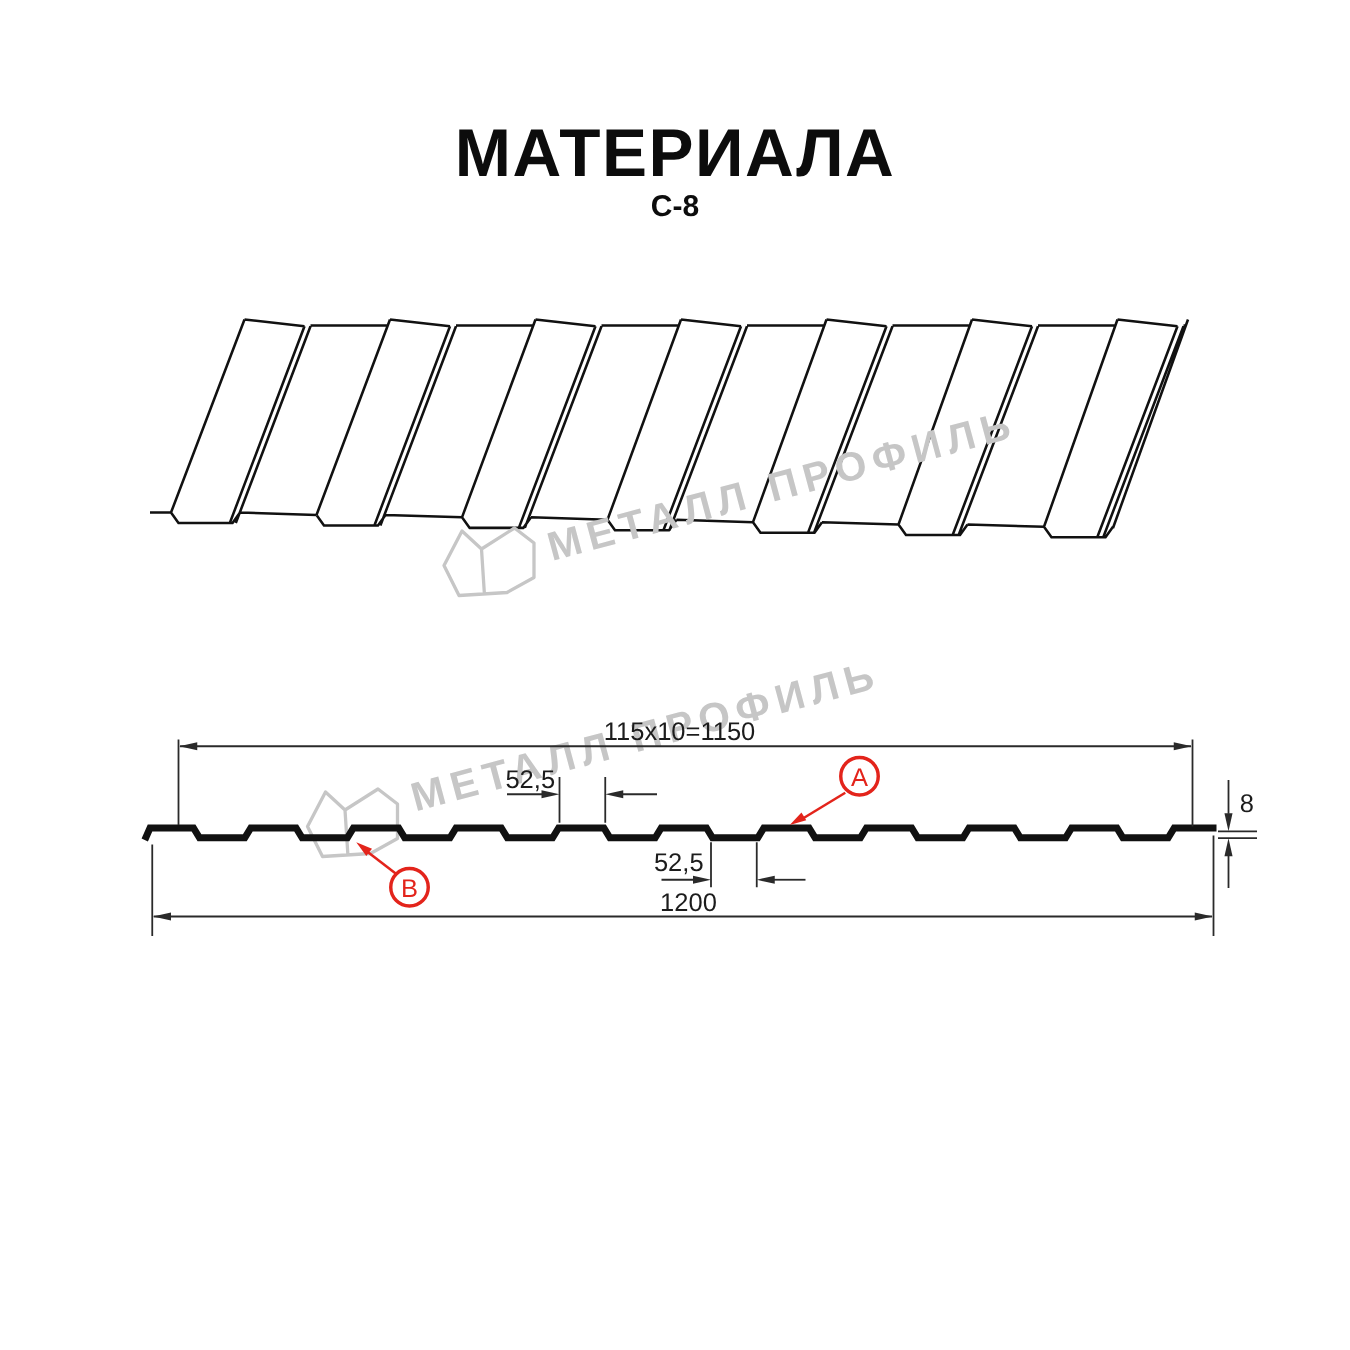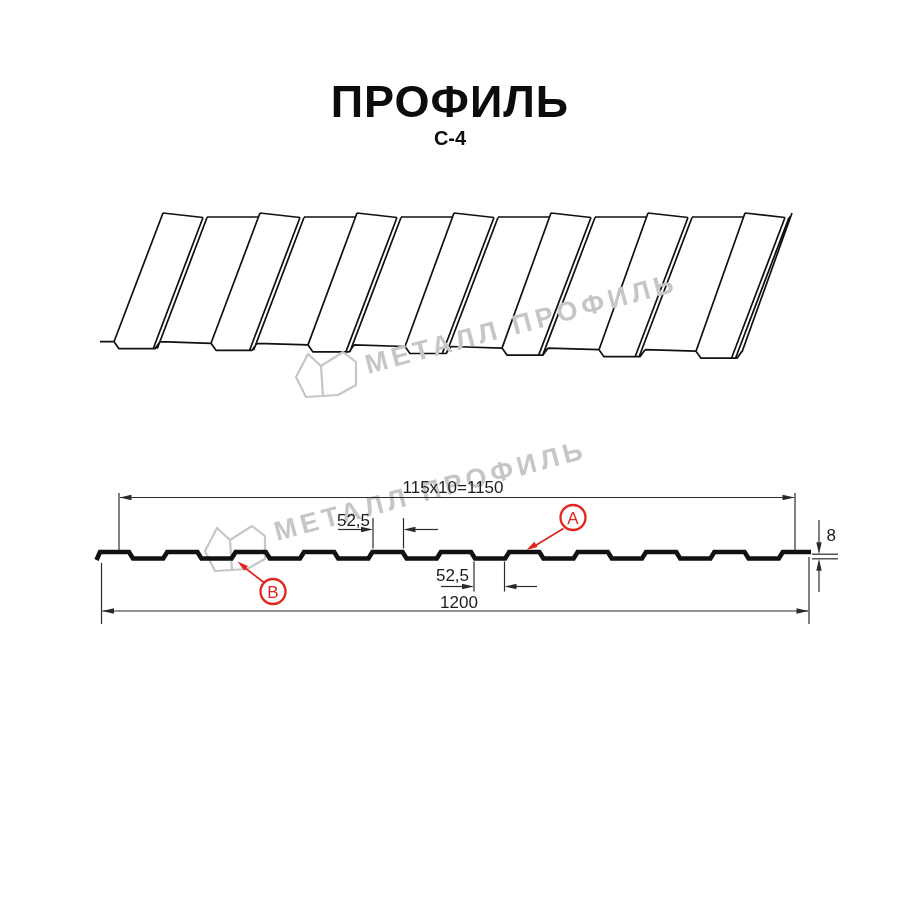--- a/index.html
+++ b/index.html
@@ -15,22 +15,22 @@
   .dimtxt{font-family:"Liberation Sans",sans-serif;font-size:17px;fill:#1c1c1c;}
   .wmtxt{font-family:"Liberation Sans",sans-serif;font-size:27px;font-weight:700;
          letter-spacing:4.5px;fill:#c6c6c6;}
   .callout-letter{font-family:"Liberation Sans",sans-serif;font-size:17px;fill:#e3241b;}
 </style>
 </head>
 <body>
 
 <div class="canvas">
 
-  <div class="title">ПРОФИЛЬ</div>
-  <div class="subtitle">С-4</div>
+  <div class="title">МАТЕРИАЛА</div>
+  <div class="subtitle">С-8</div>
 
   <svg width="900" height="900" viewBox="0 0 900 900">
 
     <g id="sheet3d" fill="none" stroke="#111111" stroke-width="1.7" stroke-linejoin="round">
         <path d="M100,341.7 L114,341.7 M163,213 L114,341.7 M114,341.7 l5,7 h36 l5,-7 M163,213 L203,217.5 M203,217.5 L153.2,348.7 M207,217.5 L157.2,348.7 M207,217 L259,217 M160,341.7 L211,343.3 M260,213 L211,343.3 M211,343.3 l5,7 h36 l5,-7 M260,213 L300,217.5 M300,217.5 L249.6,350.3 M304,217.5 L253.6,350.3 M304,217 L356,217 M257,343.3 L308,344.9 M357,213 L308,344.9 M308,344.9 l5,7 h36 l5,-7 M357,213 L397,217.5 M397,217.5 L345.9,351.9 M401,217.5 L349.9,351.9 M401,217 L453,217 M354,344.9 L405,346.5 M454,213 L405,346.5 M405,346.5 l5,7 h36 l5,-7 M454,213 L494,217.5 M494,217.5 L442.3,353.5 M498,217.5 L446.3,353.5 M498,217 L550,217 M451,346.5 L502,348.1 M551,213 L502,348.1 M502,348.1 l5,7 h36 l5,-7 M551,213 L591,217.5 M591,217.5 L538.7,355.1 M595,217.5 L542.7,355.1 M595,217 L647,217 M548,348.1 L599,349.7 M648,213 L599,349.7 M599,349.7 l5,7 h36 l5,-7 M648,213 L688,217.5 M688,217.5 L635.1,356.7 M692,217.5 L639.1,356.7 M692,217 L744,217 M645,349.7 L696,351.2 M745,213 L696,351.2 M696,351.2 l5,7 h36 l5,-7 M745,213 L785,217.5 M785,217.5 L731.5,358.2 M789,217.5 L735.5,358.2 M789,217 L791,217 M792,213 L742,352"></path>
       </g>
 
     <g>
       <path d="M6,30 L18,7 L31,19 L53,5 L66,15 L66,38 L48,48 L16,50 Z M31,19 L33,50" transform="translate(290,347)" fill="none" stroke="#c6c6c6" stroke-width="2.2" stroke-linejoin="round"></path>
       <text class="wmtxt" x="368" y="374" transform="rotate(-15 368 374)">МЕТАЛЛ ПРОФИЛЬ</text>

